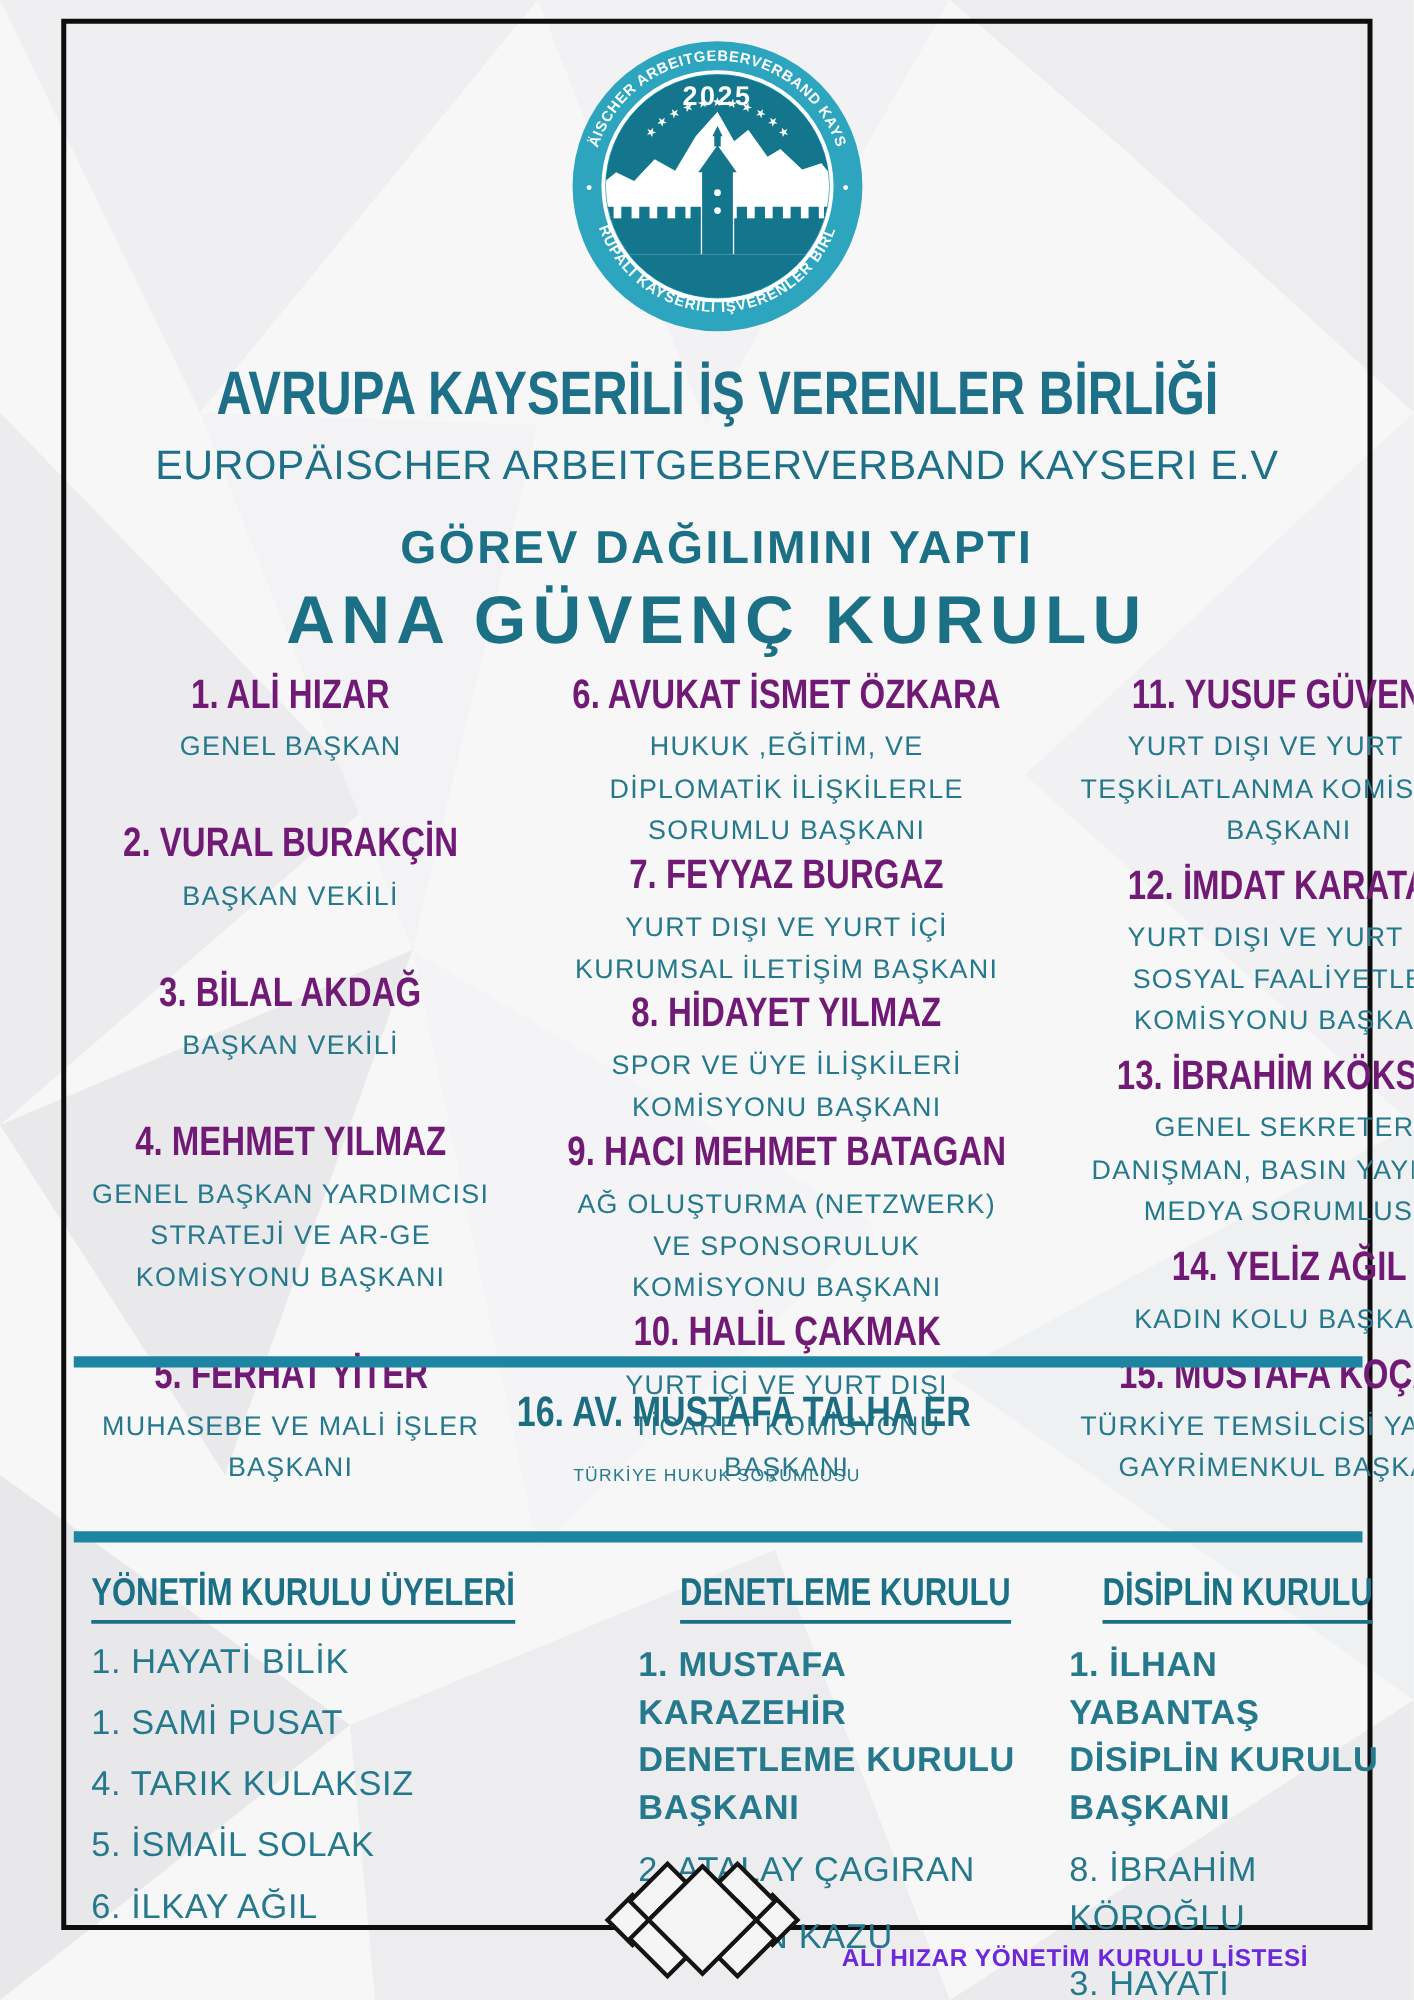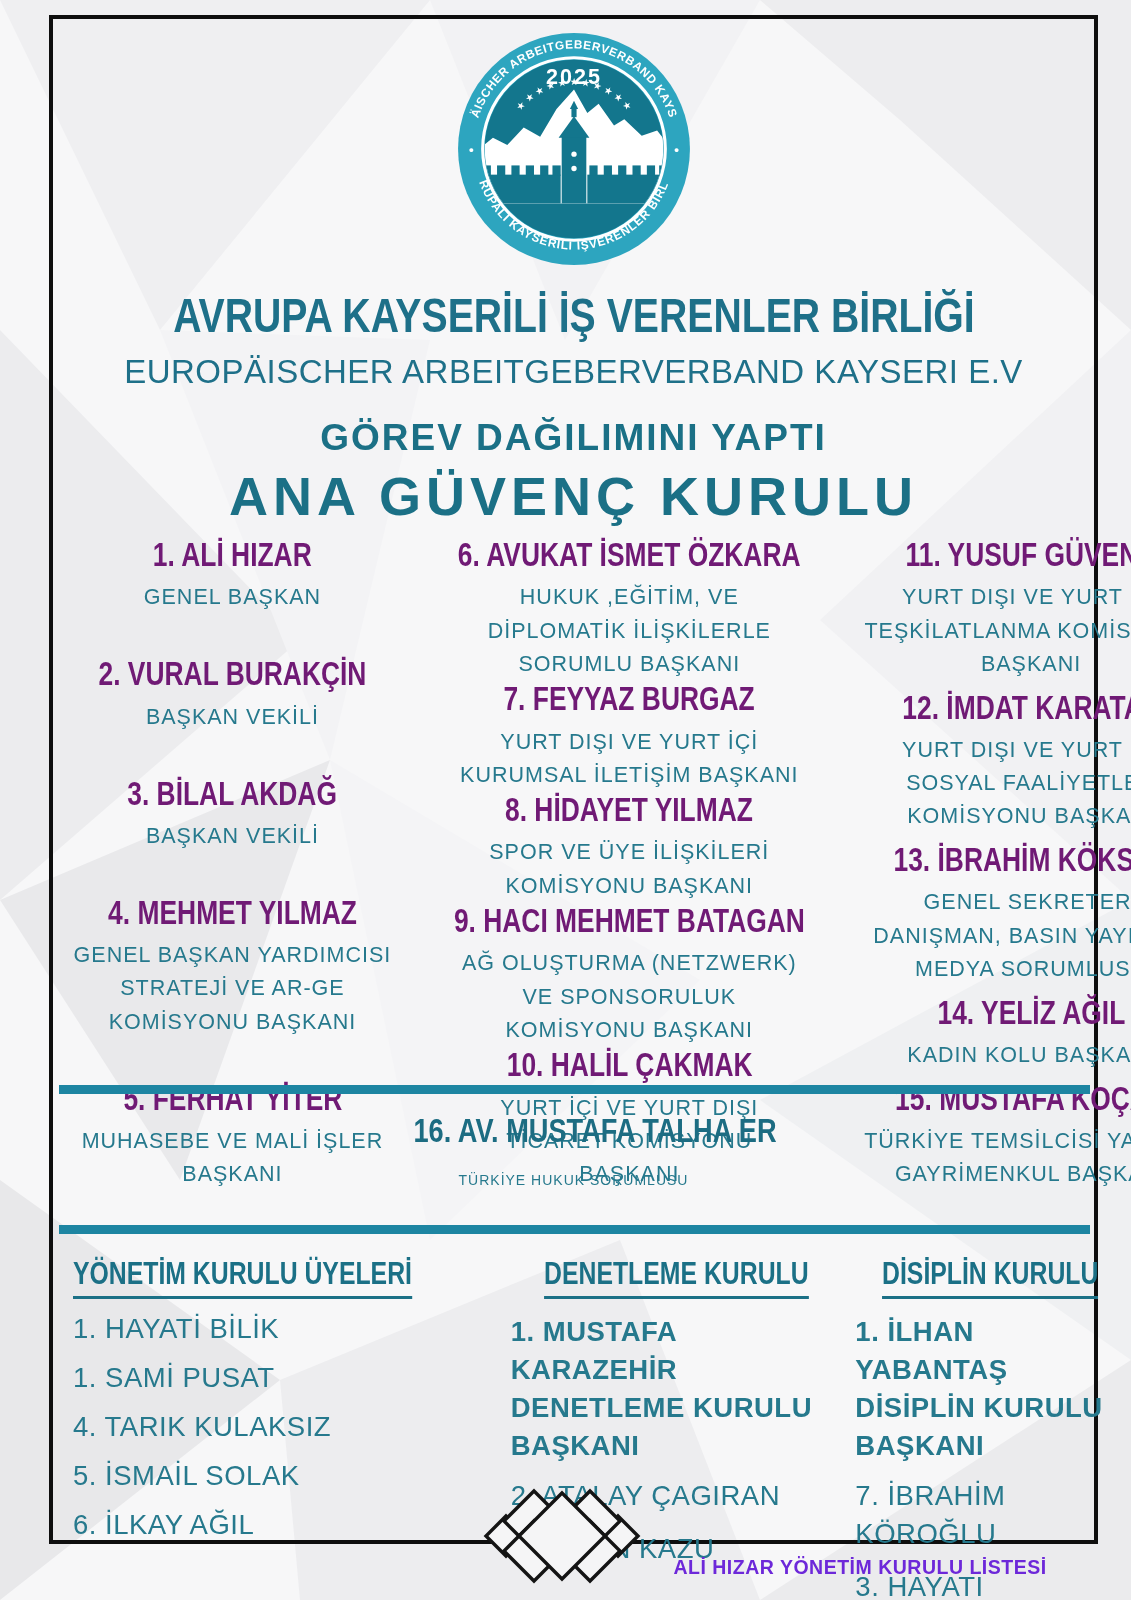--- a/index.html
+++ b/index.html
@@ -242,21 +242,21 @@
       <ul class="clist">
         <li class="lead">1. MUSTAFA KARAZEHİR DENETLEME KURULU BAŞKANI</li>
         <li>2. ATALAY ÇAGIRAN</li>
         <li>3. METİN KAZU</li>
       </ul>
     </div>
     <div class="ccol ccol3">
       <div class="chead"><span class="cond u">DİSİPLİN KURULU</span></div>
       <ul class="clist">
         <li class="lead">1. İLHAN YABANTAŞ DİSİPLİN KURULU BAŞKANI</li>
-        <li>7. İBRAHİM KÖROĞLU</li>
+        <li>8. İBRAHİM KÖROĞLU</li>
         <li>3. HAYATİ KARAZEHİR</li>
       </ul>
     </div>
   </div>
 
   <svg class="abs ornament" width="170" height="126" viewBox="0 0 170 126">
     <g stroke="#141414" stroke-width="3.4" fill="#f5f5f6">
       <polygon points="29,43 49,63 29,83 9,63"></polygon>
       <polygon points="141,43 161,63 141,83 121,63"></polygon>
       <polygon points="57,18 87,48 57,78 27,48"></polygon>

